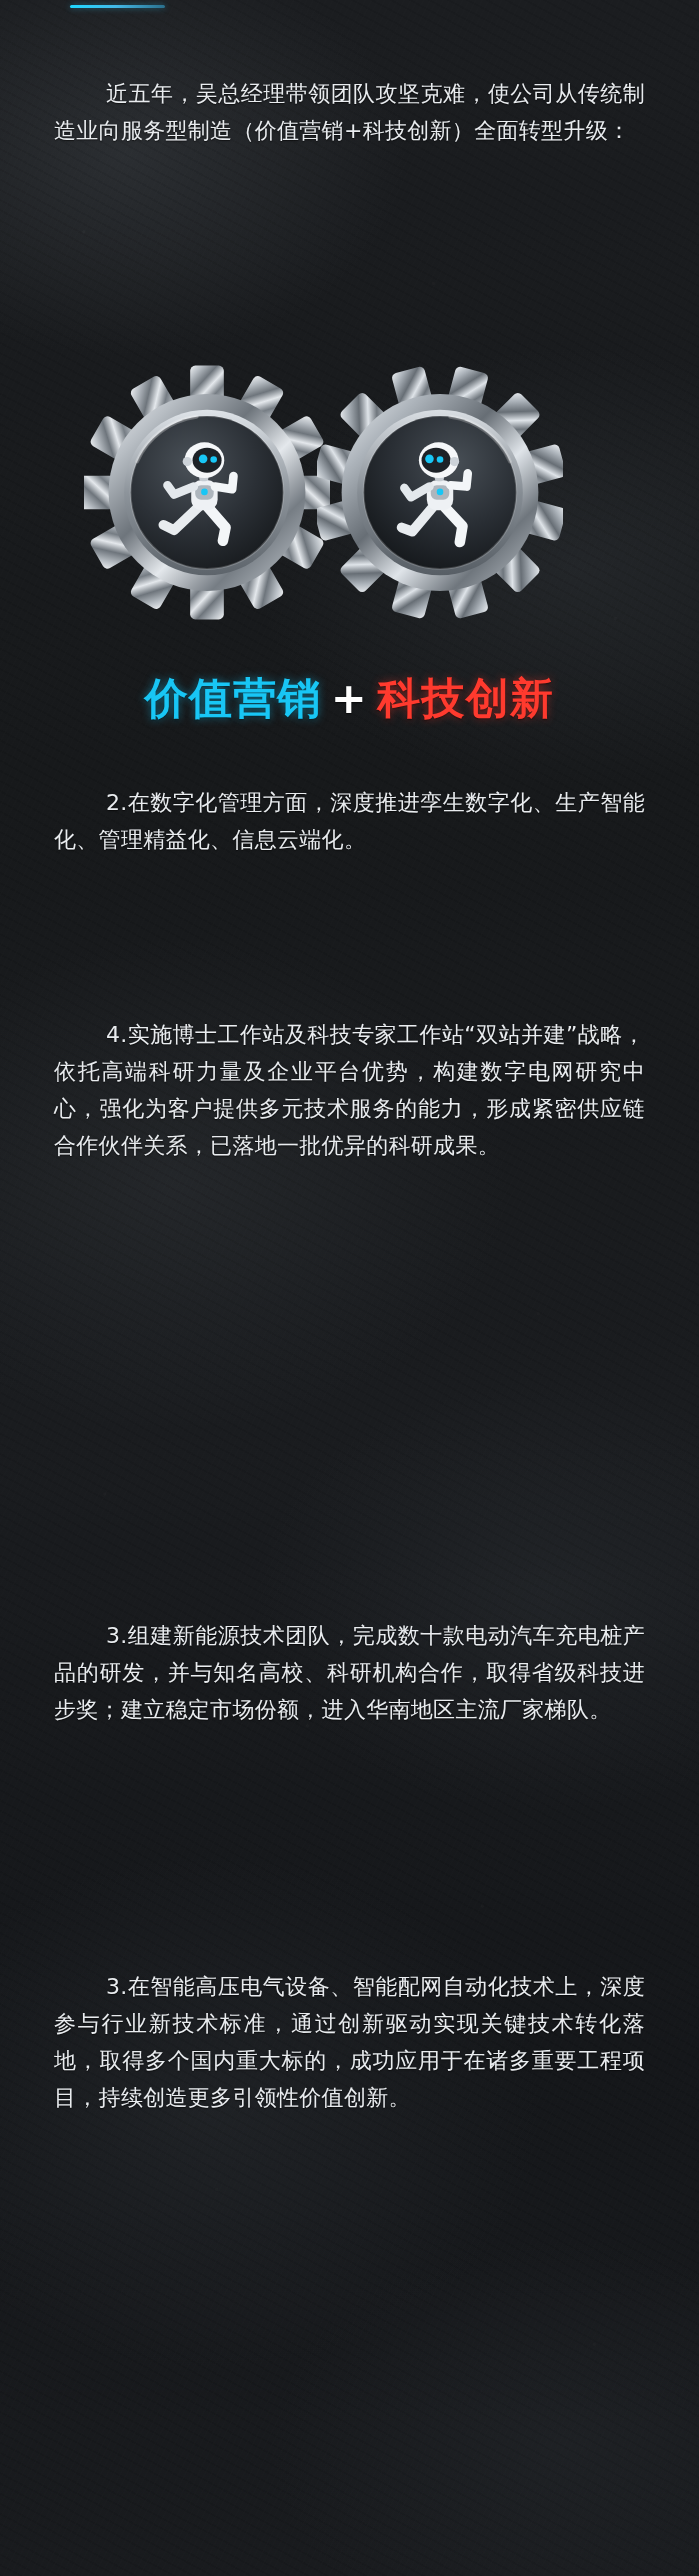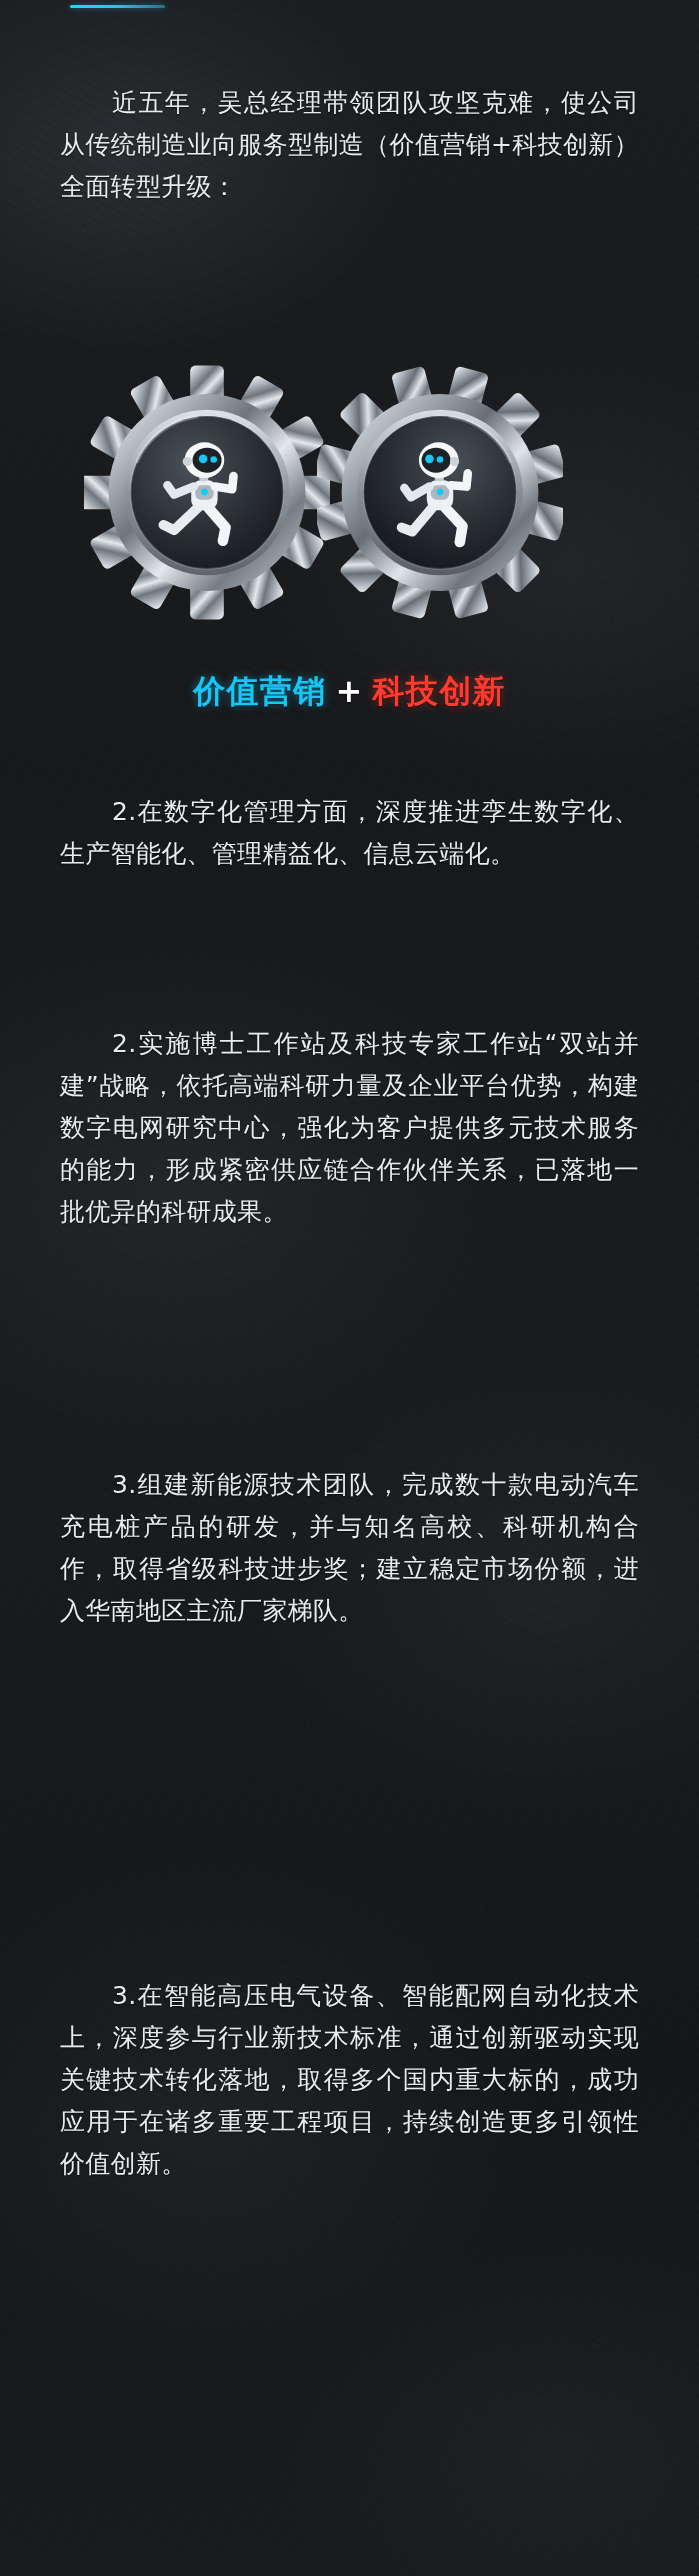--- a/index.html
+++ b/index.html
@@ -68,23 +68,23 @@
 
   
   .content {
     position: absolute;
     left: 0;
     top: 0;
     width: 699px;
   }
 
   p.para {
-    margin: 6px;
+    margin: 0;
     color: #e9ecef;
-    font-size: 25px;
+    font-size: 22px;
     line-height: 1.68;
     letter-spacing: 0.3px;
     text-indent: 52px;
     text-align: justify;
     text-justify: inter-ideograph;
     font-family: "DejaVu Sans", "Liberation Sans", sans-serif;
     font-weight: 400;
     text-shadow: 0 0.6px 1.3px rgba(0,0,0,.6);
   }
 
@@ -108,21 +108,21 @@
   }
   .gear-wrap.left  { left: 45px; }
   .gear-wrap.right { left: 278px; }
 
   .caption {
     position: absolute;
     left: 0;
     top: 670px;
     width: 699px;
     text-align: center;
-    font-size: 32px;
+    font-size: 43px;
     font-weight: 700;
     letter-spacing: 1.3px;
     font-family: "DejaVu Sans", "Liberation Sans", sans-serif;
   }
   .caption .val {
     color: #18c6f5;
     text-shadow: 0 0 9px rgba(24,198,245,.5), 0 1.3px 1.9px rgba(0,0,0,.7);
   }
   .caption .plus {
     color: #ffffff;
@@ -343,24 +343,24 @@
 
     <div class="caption">
       <span class="val">价值营销</span><span class="plus">+</span><span class="tech">科技创新</span>
     </div>
 
     <div class="block" style="top: 785px;">
       <p class="para">2.在数字化管理方面，深度推进孪生数字化、生产智能化、管理精益化、信息云端化。</p>
     </div>
 
     <div class="block" style="top: 1017px;">
-      <p class="para">2.实施博士工作站及科技专家工作站“双站并建”战略，依托高端科研力量及企业平台优势，构建数字电网研究中心，强化为客户提供多元技术服务的能力，形成紧密供应链合作伙伴关系，已落地一批优异的科研成果。</p>
-    </div>
-
-    <div class="block" style="top: 1458px;">
+      <p class="para">4.实施博士工作站及科技专家工作站“双站并建”战略，依托高端科研力量及企业平台优势，构建数字电网研究中心，强化为客户提供多元技术服务的能力，形成紧密供应链合作伙伴关系，已落地一批优异的科研成果。</p>
+    </div>
+
+    <div class="block" style="top: 1618px;">
       <p class="para">3.组建新能源技术团队，完成数十款电动汽车充电桩产品的研发，并与知名高校、科研机构合作，取得省级科技进步奖；建立稳定市场份额，进入华南地区主流厂家梯队。</p>
     </div>
 
     <div class="block" style="top: 1969px;">
       <p class="para">3.在智能高压电气设备、智能配网自动化技术上，深度参与行业新技术标准，通过创新驱动实现关键技术转化落地，取得多个国内重大标的，成功应用于在诸多重要工程项目，持续创造更多引领性价值创新。</p>
     </div>
 
   </div>
 </div>
 

